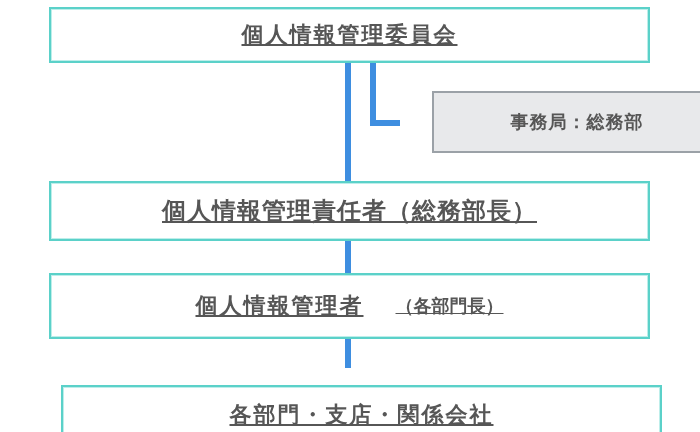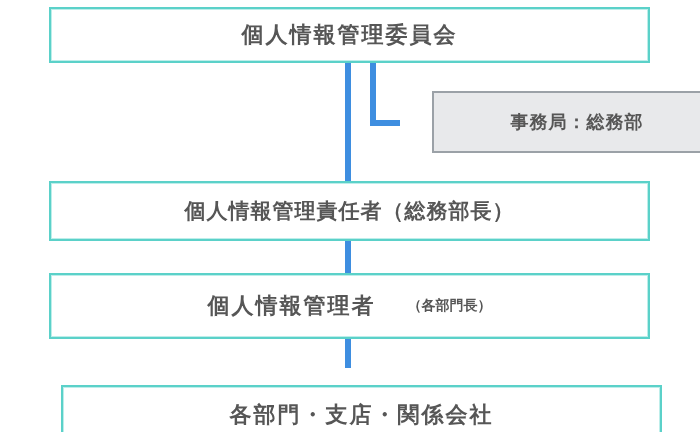--- a/index.html
+++ b/index.html
@@ -35,27 +35,28 @@
     border: 2px solid #5bd1c9;
     box-shadow: inset 0 0 0 1px #bdeeea;
     display: flex;
     align-items: center;
     justify-content: center;
     z-index: 1;
     color: #565656;
     font-weight: bold;
     text-align: center;
     white-space: nowrap;
+    text-decoration: underline;
   }
   .box-committee   { top: 7px;   height: 56px; font-size: 22px; letter-spacing: 2px; }
-  .box-supervisor  { top: 181px; height: 60px; font-size: 21px; letter-spacing: 1px; }
+  .box-supervisor  { top: 181px; height: 60px; font-size: 24px; letter-spacing: 1px; }
   .box-manager     { top: 273px; height: 66px; font-size: 22px; letter-spacing: 2px; }
   .box-departments { top: 385px; height: 60px; font-size: 22px; letter-spacing: 2px; margin-left: 12px; }
   .label-sub {
-    font-size: 14px;
+    font-size: 18px;
     letter-spacing: 0;
     margin-left: 32px;
   }
 
   
   .box-secretariat {
     position: absolute;
     left: 398px;
     top: 91px;
     width: 290px;

